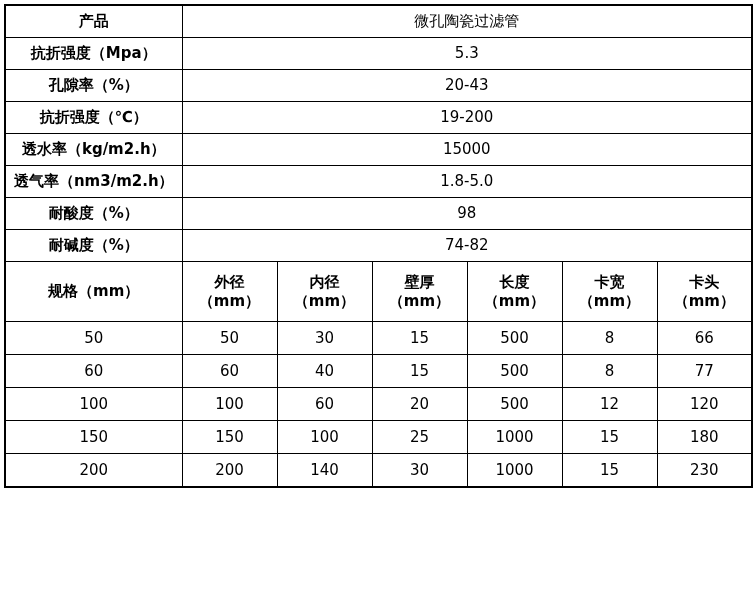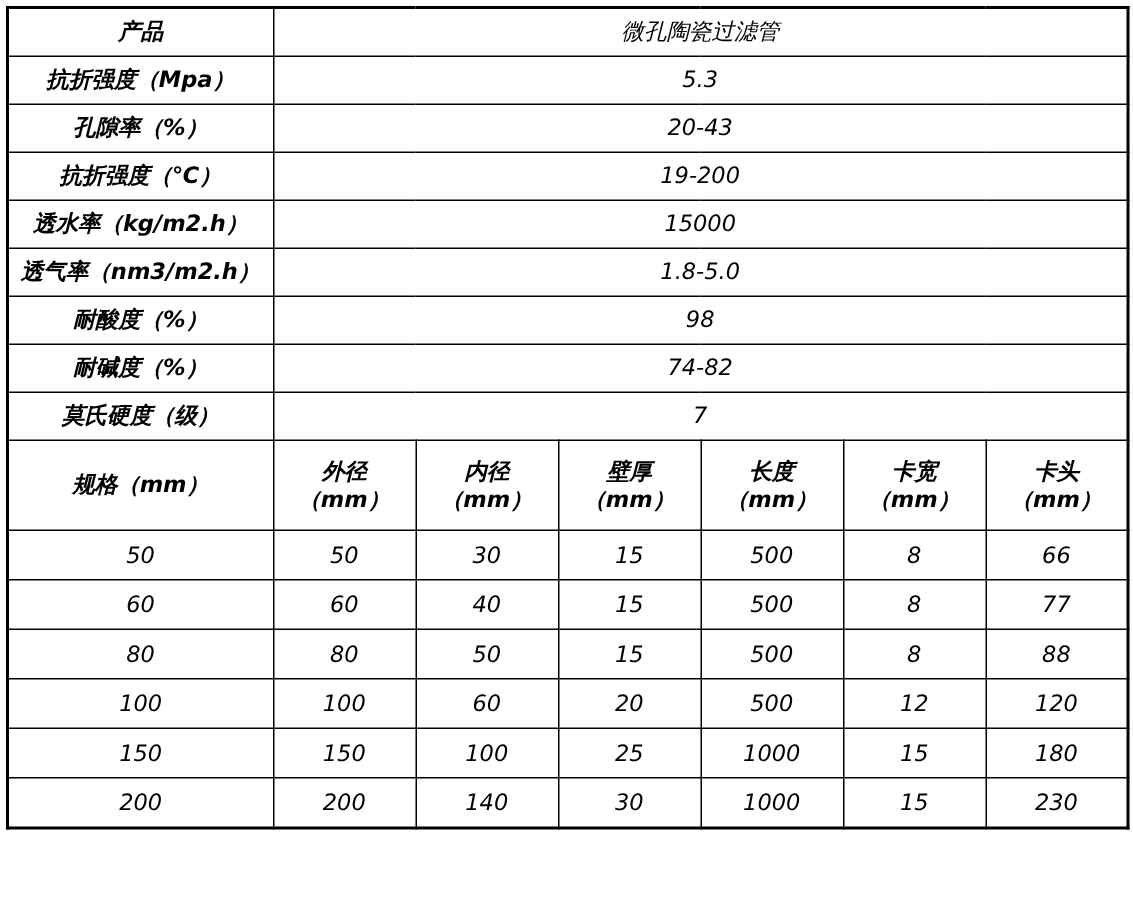--- a/index.html
+++ b/index.html
@@ -12,21 +12,20 @@
     width: 755px;
     height: 608px;
     box-sizing: border-box;
     padding: 4px;
   }
   table.spec-table {
     border-collapse: collapse;
     width: 747px;
     table-layout: fixed;
     border: 2px solid #000;
-    font-style: italic;
   }
   table.spec-table th,
   table.spec-table td {
     border: 1px solid #000;
     text-align: center;
     vertical-align: middle;
     padding: 0 2px;
     color: #000;
     font-size: 15px;
     line-height: 1.25;
@@ -88,24 +87,20 @@
       <td class="prop-value" colspan="6">1.8-5.0</td>
     </tr>
     <tr>
       <th class="prop-label">耐酸度（%）</th>
       <td class="prop-value" colspan="6">98</td>
     </tr>
     <tr>
       <th class="prop-label">耐碱度（%）</th>
       <td class="prop-value" colspan="6">74-82</td>
     </tr>
-    <tr>
-      <th class="prop-label">莫氏硬度（级）</th>
-      <td class="prop-value" colspan="6">7</td>
-    </tr>
 
     <tr class="spec-header-row">
       <th>规格（mm）</th>
       <th>外径
 （mm）</th>
       <th>内径
 （mm）</th>
       <th>壁厚
 （mm）</th>
       <th>长度
@@ -128,29 +123,20 @@
     <tr class="spec-data-row">
       <td>60</td>
       <td>60</td>
       <td>40</td>
       <td>15</td>
       <td>500</td>
       <td>8</td>
       <td>77</td>
     </tr>
     <tr class="spec-data-row">
-      <td>80</td>
-      <td>80</td>
-      <td>50</td>
-      <td>15</td>
-      <td>500</td>
-      <td>8</td>
-      <td>88</td>
-    </tr>
-    <tr class="spec-data-row">
       <td>100</td>
       <td>100</td>
       <td>60</td>
       <td>20</td>
       <td>500</td>
       <td>12</td>
       <td>120</td>
     </tr>
     <tr class="spec-data-row">
       <td>150</td>

